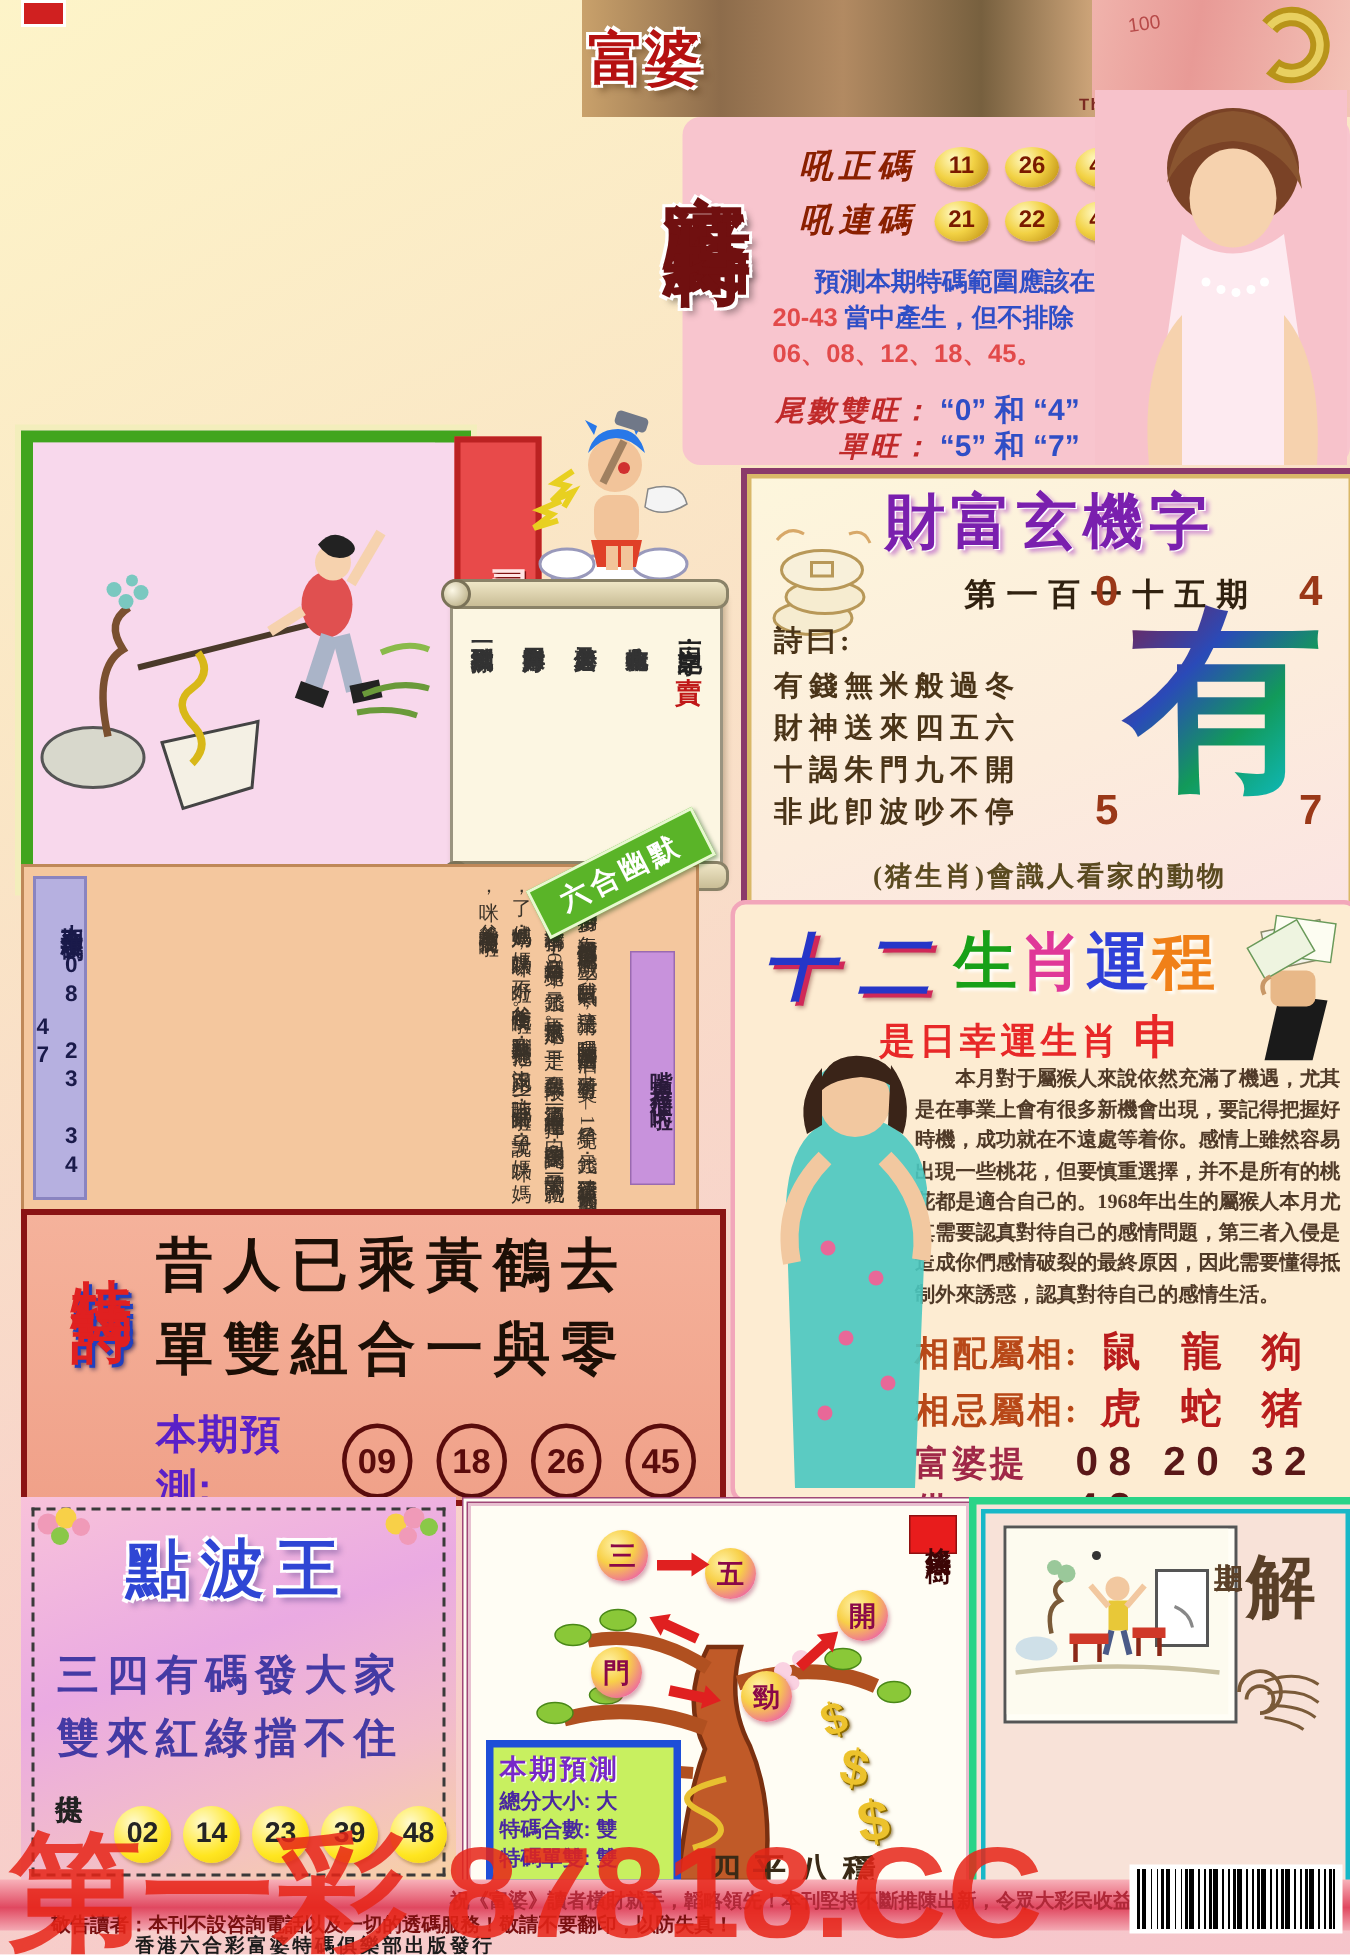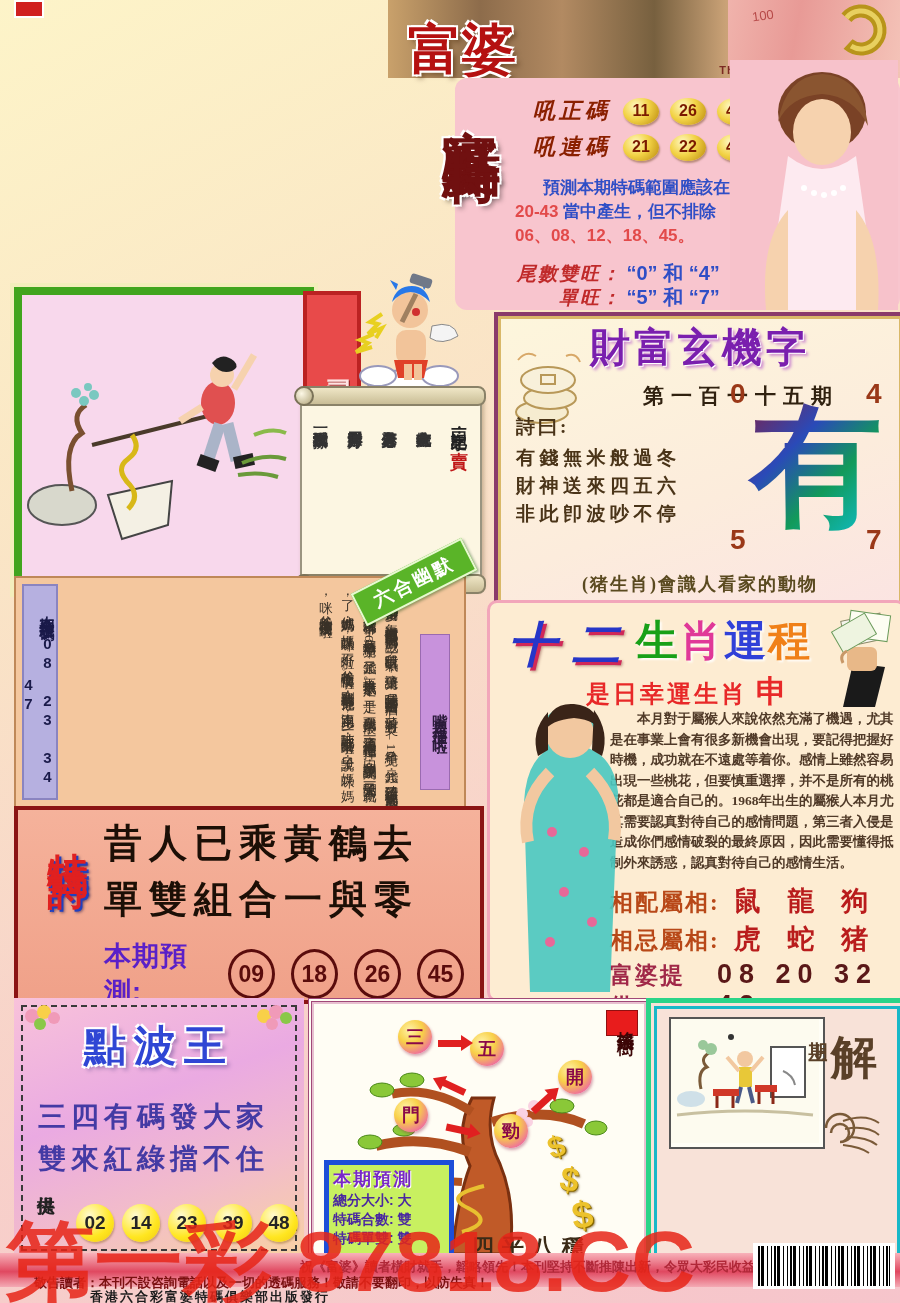--- a/index.html
+++ b/index.html
@@ -8,21 +8,21 @@
     background:
       linear-gradient(150deg, rgba(253,244,200,.95) 0%, rgba(250,230,196,.85) 30%, rgba(248,214,200,.7) 55%, rgba(246,196,203,.9) 100%),
       linear-gradient(#fdf3cf,#f6c9cd);}
   .abs{position:absolute;}
   .vtext{writing-mode:vertical-rl;text-orientation:upright;}
   .serif{font-family:"Liberation Serif","DejaVu Serif",serif;}
 
   
   #banner{left:388px;top:0;width:512px;height:78px;
     background:linear-gradient(90deg,#c9a16b,#8d6c4b 18%,#b28a62 34%,#77603f 52%,#caa277 66%,#e9b9a6 82%,#f2c4b4);}
-  #masthead{left:20px;top:14px;font-size:54px;font-weight:bold;color:#b51111;
+  #masthead{left:4px;top:14px;font-size:38px;font-weight:bold;color:#b51111;
     text-shadow:-2px -2px 0 #fff,2px -2px 0 #fff,-2px 2px 0 #fff,2px 2px 0 #fff,4px 4px 5px rgba(60,30,0,.5);}
   #issue{left:140px;top:26px;font-size:31px;font-weight:bold;color:#1d2433;letter-spacing:2px;
     text-shadow:-1px -1px 0 #fff,1px -1px 0 #fff,-1px 1px 0 #fff,2px 2px 0 #fff;}
   #banknote{right:0;top:0;width:172px;height:72px;background:linear-gradient(100deg,#f0b3ac,#e89a96 40%,#f4c3b8);}
   #banknote .val{position:absolute;left:24px;top:8px;font-size:13px;color:#a33;transform:rotate(-8deg);opacity:.8;}
   #clubname{right:6px;bottom:2px;font-size:11px;font-weight:bold;color:#7c2a22;letter-spacing:1px;}
   #corner-chip{left:14px;top:0;width:26px;height:14px;background:#d02020;border:2px solid #fff;}
 
   
   #tipsbox{left:455px;top:78px;width:445px;height:232px;background:#f8c5ce;border-radius:12px;}
@@ -309,20 +309,21 @@
       <ellipse cx="42" cy="52" rx="26" ry="11" fill="#f6ecd0" stroke="#b89858" stroke-width="2"></ellipse>
       <ellipse cx="40" cy="34" rx="27" ry="13" fill="#f8f0da" stroke="#b89858" stroke-width="2"></ellipse>
       <rect x="33" y="29" width="14" height="9" fill="none" stroke="#b89858" stroke-width="2"></rect>
       <path d="M10,14 q8,-10 18,-4 M58,10 q10,-4 14,6" stroke="#d8a868" stroke-width="2" fill="none"></path>
     </svg>
     <div id="fortune-issue" class="abs serif">第一百一十五期</div>
     <div id="poem-block" class="abs">
       <div class="poem-label serif">詩曰:</div>
       <div class="poem-line serif">有錢無米般過冬</div>
       <div class="poem-line serif">財神送來四五六</div>
+      <div class="poem-line serif">十謁朱門九不開</div>
       <div class="poem-line serif">非此卽波吵不停</div>
     </div>
     <div id="bigchar" class="abs serif">有</div>
     <div class="corner-num" style="left:232px;top:62px">0</div>
     <div class="corner-num" style="left:368px;top:62px">4</div>
     <div class="corner-num" style="left:232px;top:208px">5</div>
     <div class="corner-num" style="left:368px;top:208px">7</div>
     <div id="fortune-hint" class="abs serif">(猪生肖)會識人看家的動物</div>
   </div>
 

